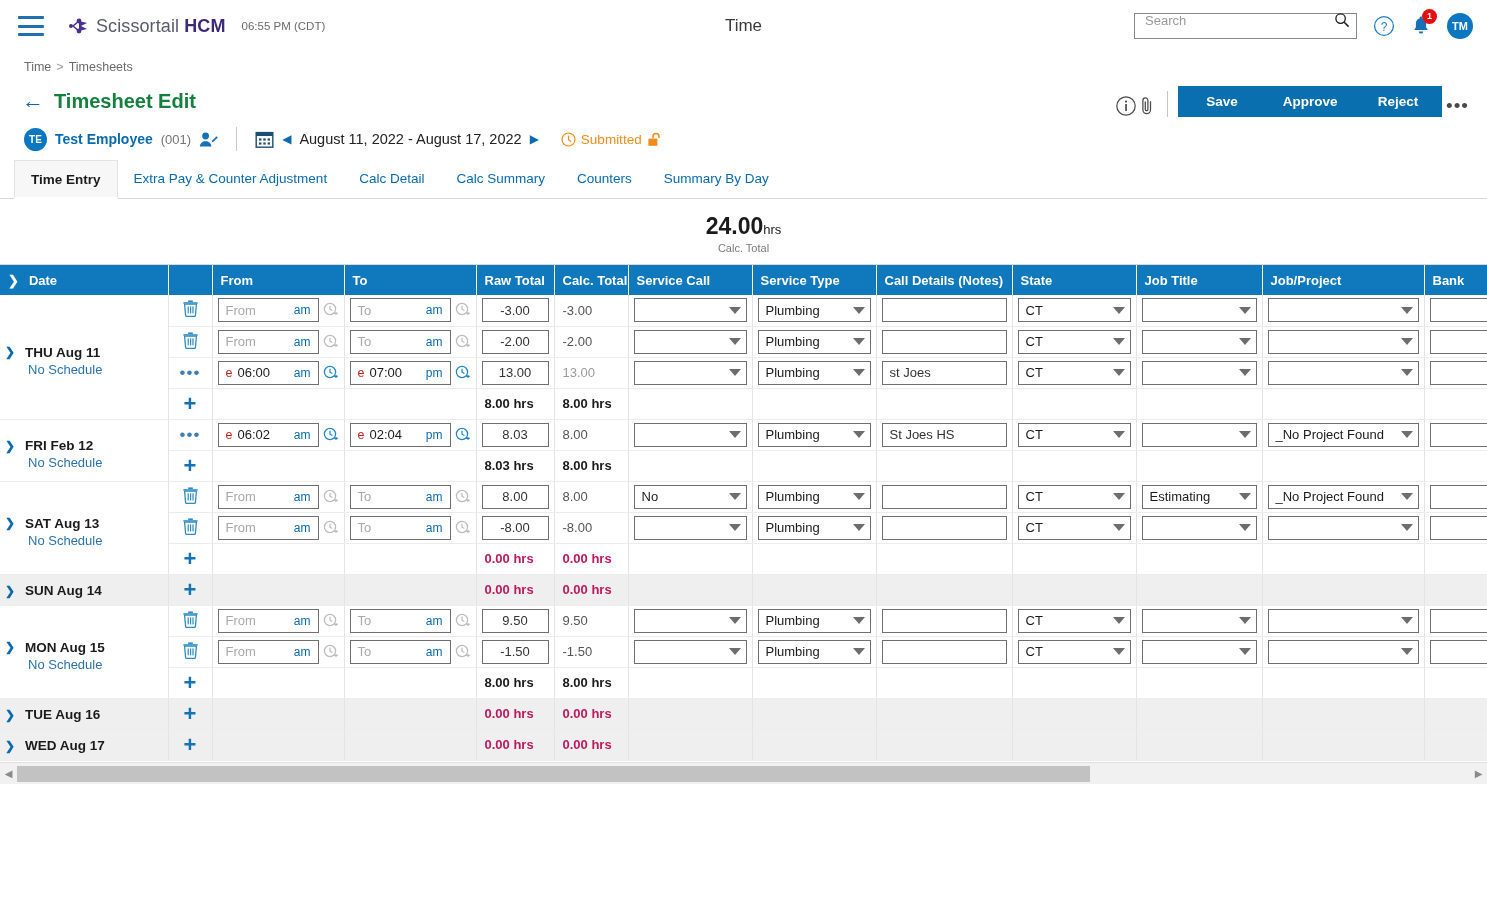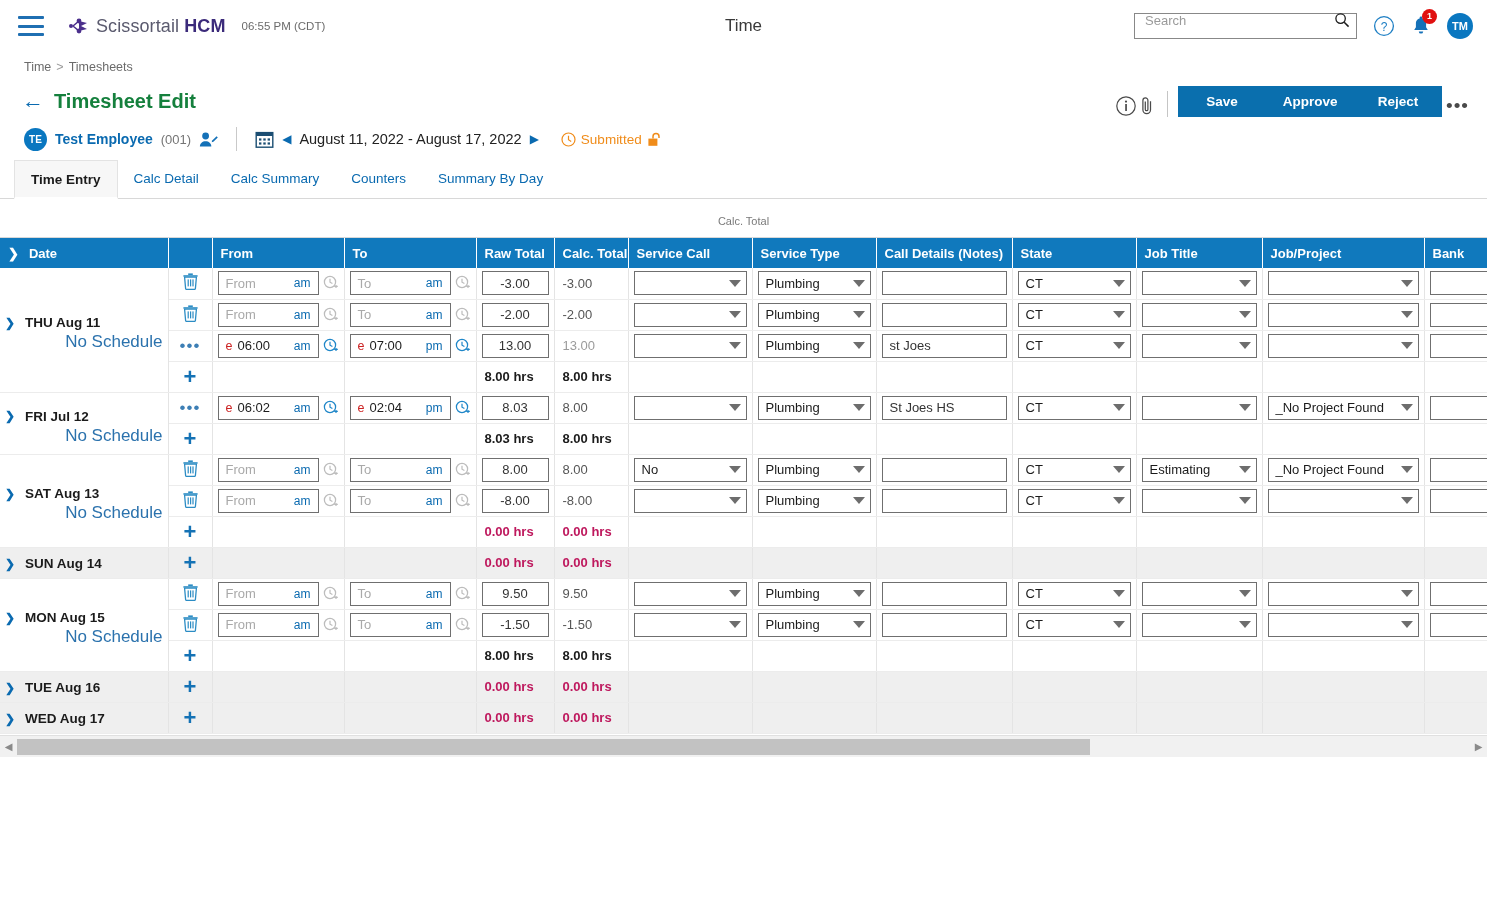--- a/index.html
+++ b/index.html
@@ -234,21 +234,21 @@
   }
   tr.dayrow td { background: #efefef; }
   tr.dayrow td.c-date { background: #efefef; }
 
   .date-cell-inner { padding-top: 8px; }
   .date-line {
     display: flex; align-items: center; gap: 10px;
     font-size: 13.5px; font-weight: 700; color: #1b1b1b;
   }
   .date-line .chev { color: #0a6ab0; font-size: 12px; font-weight: 700; }
-  .no-sched { font-size: 17px; color: #2b72ad; padding-left: 23px; margin-top: 2px; text-align: right; }
+  .no-sched { font-size: 13px; color: #2b72ad; padding-left: 23px; margin-top: 2px; }
 
   .day-inline {
     display: flex; align-items: center; gap: 10px;
     font-size: 13.5px; font-weight: 700; color: #1b1b1b;
   }
 
   
   .tinput {
     width: 100%; height: 24px;
     border: 1px solid #6f6f6f;
@@ -425,27 +425,29 @@
     <span>Submitted</span>
     <svg width="14" height="15" viewBox="0 0 14 15">
       <rect x="1.4" y="6.6" width="9" height="7.2" fill="#f08c1a"></rect>
       <path d="M6 6.6 V4.6 a3 3 0 0 1 6 0 V6" fill="none" stroke="#f08c1a" stroke-width="1.5"></path>
     </svg>
   </div>
 </div>
 
 <div class="tabs">
   <div class="tab active">Time Entry</div>
+  <div class="tab">Extra Pay &amp; Counter Adjustment</div>
   <div class="tab">Calc Detail</div>
   <div class="tab">Calc Summary</div>
   <div class="tab">Counters</div>
   <div class="tab">Summary By Day</div>
 </div>
 
 <div class="summary">
+  <div><span class="big">24.00</span><span class="unit">hrs</span></div>
   <div class="sub">Calc. Total</div>
 </div>
 
 <div class="grid-wrap">
   <table class="grid">
     <colgroup>
       <col style="width:168px">
         <col style="width:44px">
         <col style="width:132px">
         <col style="width:132px">
@@ -743,21 +745,21 @@
           <td></td>
           <td></td>
           <td></td>
           <td></td>
         </tr>
         <tr>
           <td class="c-date" rowspan="2">
             <div class="date-cell-inner">
               <div class="date-line">
                 <span class="chev">❯</span>
-                <span>FRI Jul 12</span>
+                <span>FRI Feb 12</span>
               </div>
               <div class="no-sched">No Schedule</div>
             </div>
           </td>
           <td class="c-act"><span class="dots">•••</span></td>
           <td>
             <div class="cell-flex">
               <div class="tinput time">
                 <span class="e">e</span>
                 <span class="tval">06:02</span>

